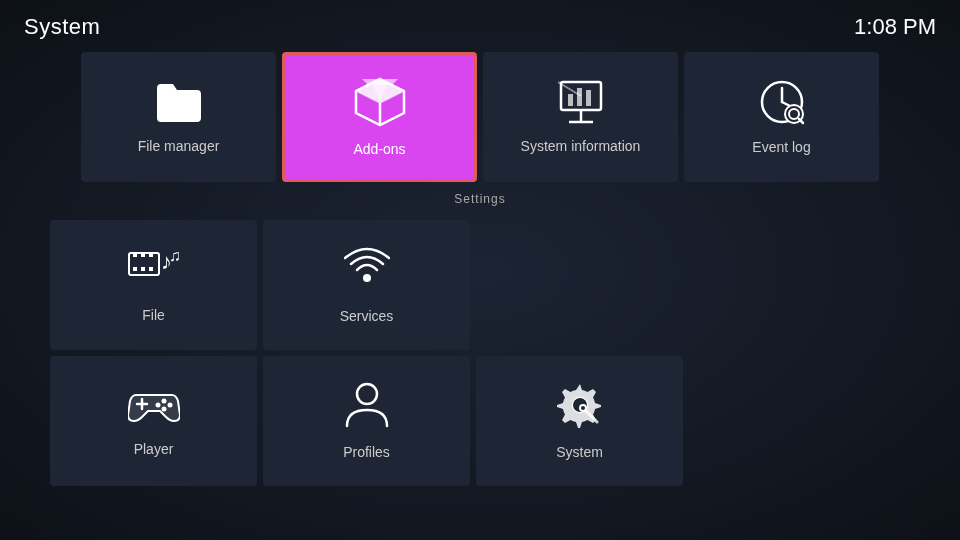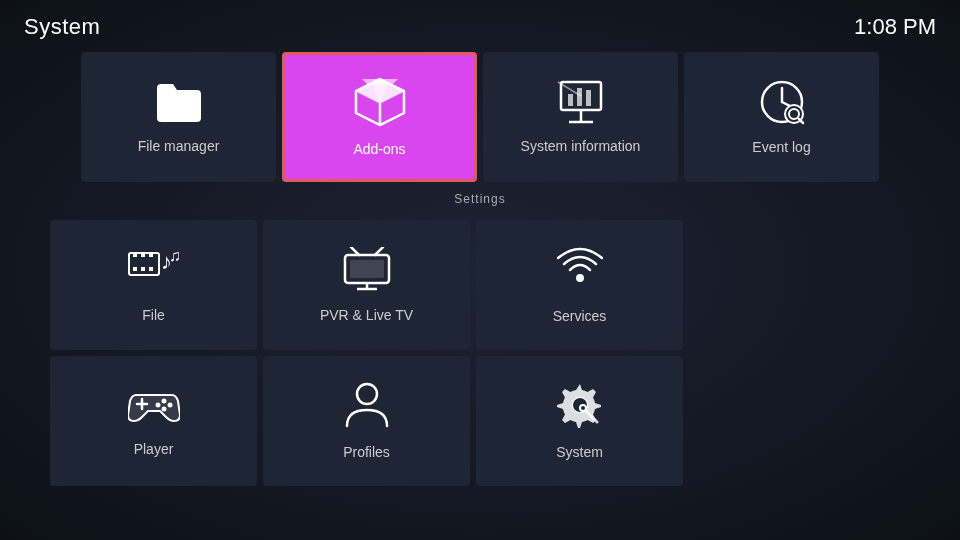--- a/index.html
+++ b/index.html
@@ -252,38 +252,20 @@
           <rect x="14" y="20" width="4" height="4" fill="#ffffff"></rect>
           <rect x="22" y="20" width="4" height="4" fill="#ffffff"></rect>
 
           <text x="34" y="22" font-size="22" fill="#ffffff" font-family="Arial">♪</text>
           <text x="42" y="14" font-size="16" fill="#ffffff" font-family="Arial">♫</text>
         </svg>
       </div>
       <span class="tile-label">File</span>
     </div>
 
-    <div class="settings-tile">
-      <div class="pvr-icon">
-        <svg viewBox="0 0 52 44" xmlns="http://www.w3.org/2000/svg">
-
-          <rect x="4" y="8" width="44" height="28" rx="3" fill="none" stroke="#ffffff" stroke-width="2.5"></rect>
-
-          <line x1="18" y1="8" x2="10" y2="0" stroke="#ffffff" stroke-width="2.5" stroke-linecap="round"></line>
-
-          <line x1="34" y1="8" x2="42" y2="0" stroke="#ffffff" stroke-width="2.5" stroke-linecap="round"></line>
-
-          <rect x="9" y="13" width="34" height="18" rx="1" fill="#ffffff" opacity="0.15"></rect>
-
-          <line x1="26" y1="36" x2="26" y2="42" stroke="#ffffff" stroke-width="2.5"></line>
-          <line x1="16" y1="42" x2="36" y2="42" stroke="#ffffff" stroke-width="2.5"></line>
-        </svg>
-      </div>
-      <span class="tile-label">PVR &amp; Live TV</span>
-    </div>
 
     <div class="settings-tile">
       <div class="services-icon">
         <svg viewBox="0 0 46 46" xmlns="http://www.w3.org/2000/svg">
 
           <circle cx="23" cy="32" r="4" fill="#ffffff"></circle>
           <path d="M13,24 Q23,14 33,24" fill="none" stroke="#ffffff" stroke-width="2.5" stroke-linecap="round"></path>
           <path d="M7,18 Q23,4 39,18" fill="none" stroke="#ffffff" stroke-width="2.5" stroke-linecap="round"></path>
           <path d="M1,12 Q23,-6 45,12" fill="none" stroke="#ffffff" stroke-width="2.5" stroke-linecap="round"></path>
         </svg>

